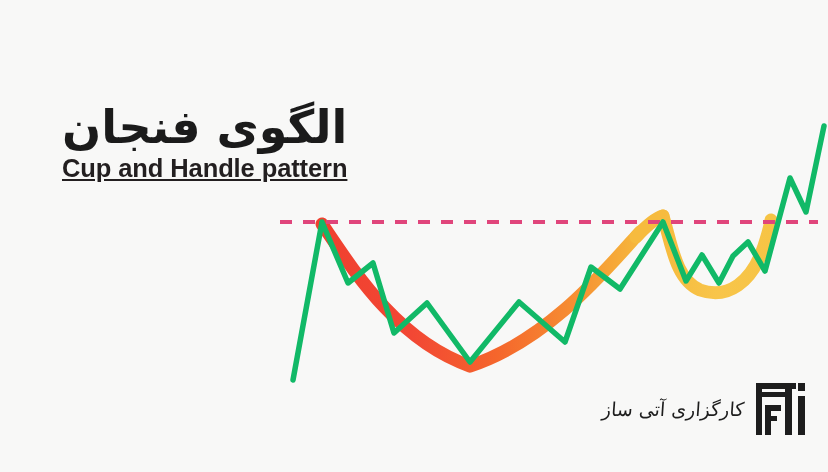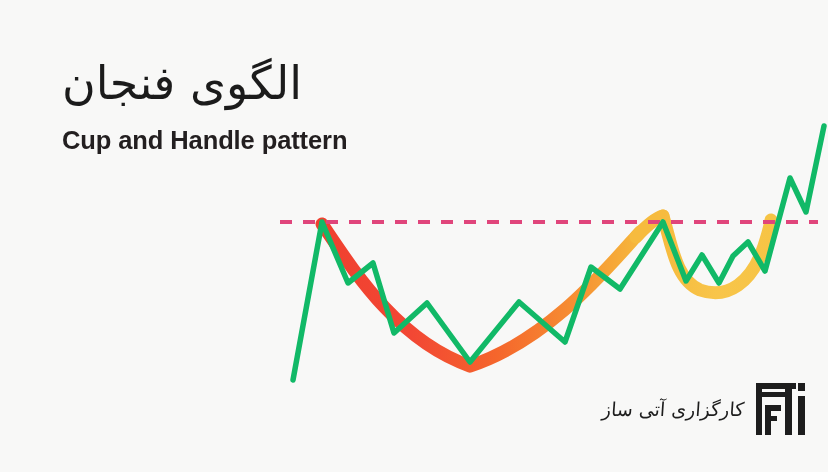--- a/index.html
+++ b/index.html
@@ -29,35 +29,36 @@
     top: 56px;
     width: 520px;
     text-align: left;
   }
   .title-fa {
     display: block;
     direction: rtl;
     unicode-bidi: bidi-override;
     font-family: "DejaVu Sans", "Liberation Sans", sans-serif;
     font-size: 46px;
-    font-weight: normal;
+    font-weight: bold;
     color: #1b1b1b;
     letter-spacing: 0px;
     line-height: 1.18;
     white-space: nowrap;
+    margin-top: 44px;
   }
   .title-en {
     display: block;
-    margin-top: 16px;
     font-family: "Liberation Sans", "DejaVu Sans", sans-serif;
     font-size: 25.5px;
     font-weight: bold;
     color: #231f20;
     letter-spacing: -0.1px;
     white-space: nowrap;
+    text-decoration: underline;
   }
 
   
   #chart {
     position: absolute;
     left: 0;
     top: 0;
     width: 828px;
     height: 472px;
     display: block;

